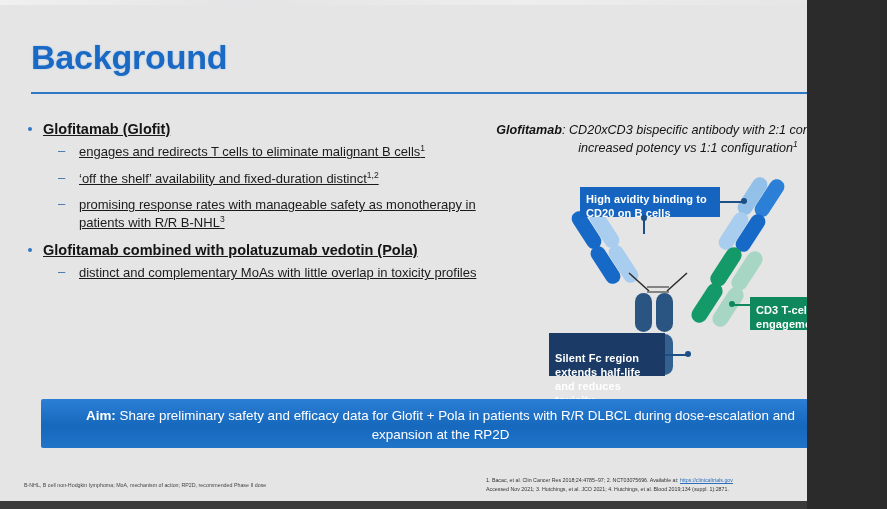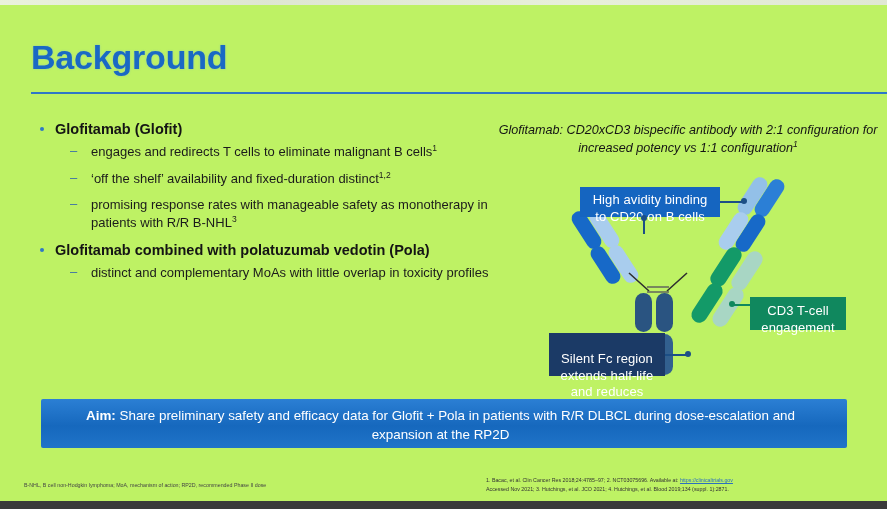--- a/index.html
+++ b/index.html
@@ -2,23 +2,23 @@
 <html><head>
 <meta charset="utf-8">
 <style>
   html, body {
     margin: 0;
     padding: 0;
     background: #2b2b2b;
   }
   #slide {
     position: relative;
-    width: 887px;
+    width: 807px;
     height: 509px;
-    background: #bef264;
+    background: #e5e5e5;
     overflow: hidden;
     font-family: "Liberation Sans", sans-serif;
     color: #1a1a1a;
   }
   
   #slide::before {
     content: "";
     position: absolute;
     left: 0; top: 0; right: 0;
     height: 5px;
@@ -49,23 +49,24 @@
     left: 31px;
     top: 92px;
     width: 856px;
     height: 2px;
     background: #2f78c6;
   }
 
   
   .bullets {
     position: absolute;
-    left: 36px;
+    left: 24px;
     top: 120px;
     width: 480px;
+    text-decoration: underline;
   }
   .b1 {
     position: relative;
     padding-left: 19px;
     font-size: 14.5px;
     font-weight: bold;
     line-height: 1.25;
     margin-bottom: 5px;
     color: #141414;
   }
@@ -103,43 +104,44 @@
     position: absolute;
     left: 492px;
     top: 122px;
     width: 392px;
     text-align: center;
     font-size: 12.6px;
     font-style: italic;
     line-height: 1.42;
     color: #141414;
   }
-  .caption b { font-weight: normal; }
+  .caption b { font-weight: bold; }
 
   
   .diagram {
     position: absolute;
     left: 505px;
     top: 175px;
     width: 382px;
     height: 225px;
   }
   .seg {
     position: absolute;
     border-radius: 9px;
   }
   .callout {
     position: absolute;
     color: #fff;
-    font-size: 13px;
+    font-size: 11px;
     line-height: 1.28;
-    text-align: center;
+    text-align: left;
     padding: 4px 6px;
     box-sizing: border-box;
     letter-spacing: .1px;
+    font-weight: bold;
   }
   .co-blue  { background: #1565c0; }
   .co-navy  { background: #1b3a66; }
   .co-green { background: #10885e; }
   .lead {
     position: absolute;
     background: #1c4f86;
   }
   .dot {
     position: absolute;

